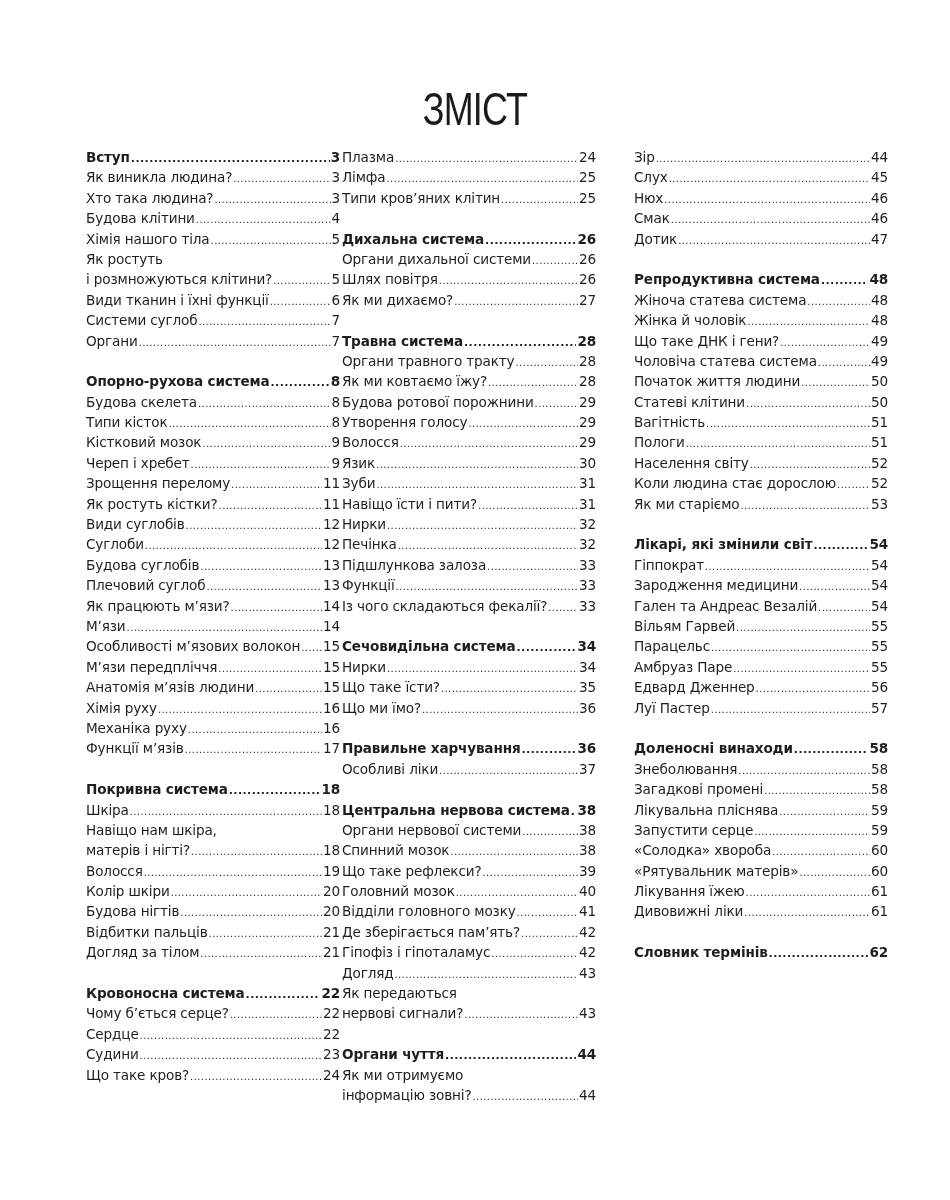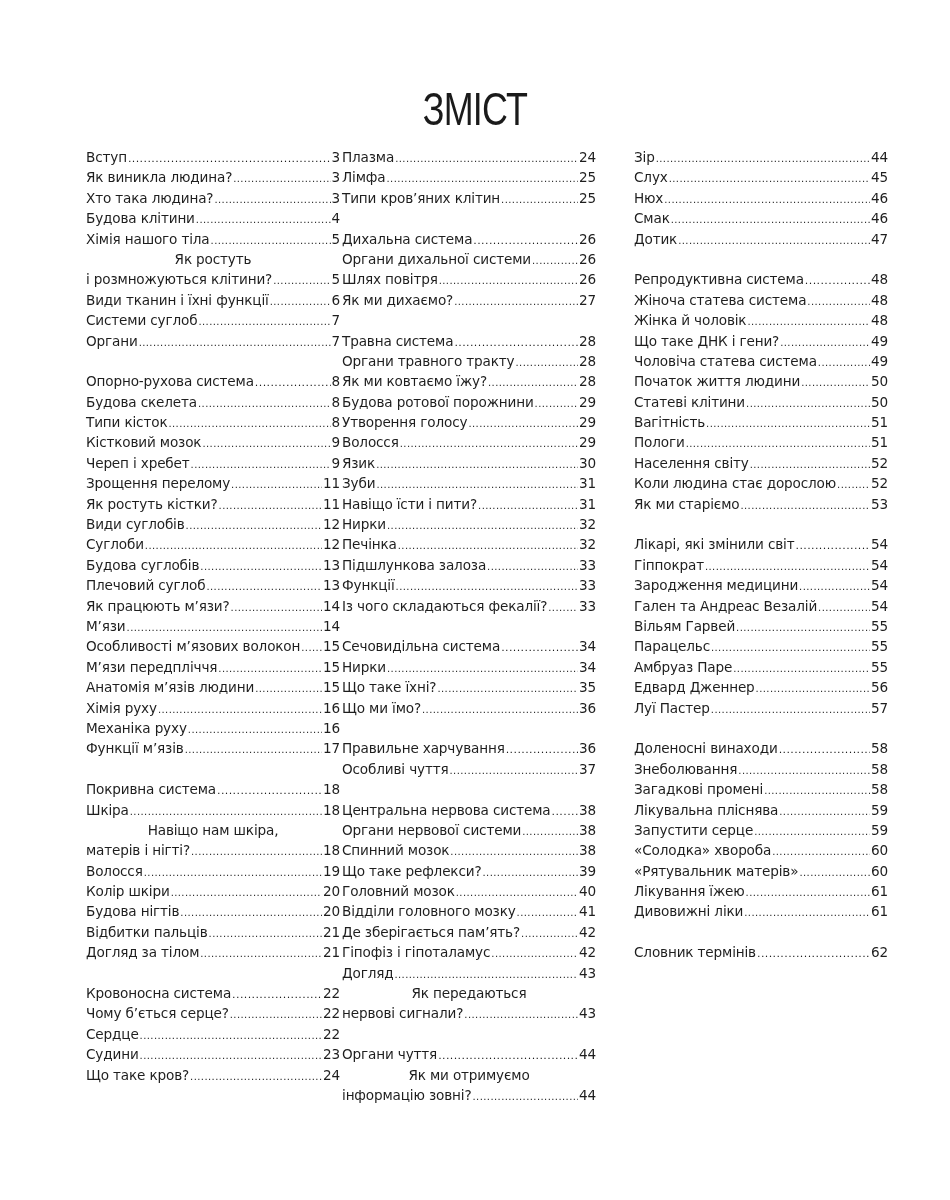--- a/index.html
+++ b/index.html
@@ -9,23 +9,23 @@
            font-family: "Liberation Sans", sans-serif; font-size: 46px; letter-spacing: -1px;
            transform: scaleX(0.78); transform-origin: center; color: #1a1a1a; }
   .col { position: absolute; top: 147px; width: 254px; }
   .col1 { left: 86px; } .col2 { left: 342px; } .col3 { left: 634px; }
   .row { display: flex; align-items: baseline; height: 20.4px; line-height: 20.4px;
          font-size: 13.6px; white-space: nowrap; letter-spacing: -0.15px; }
   .row .t { flex: 0 0 auto; }
   .row .d { flex: 1 1 auto; overflow: hidden; margin: 0 1px; }
   .row .d::after { content: "......................................................................................................................................................"; letter-spacing: 0.4px; font-size: 10px; }
   .row .p { flex: 0 0 auto; }
-  .row.h { font-weight: normal; justify-content: flex-end; }
+  .row.h { font-weight: bold; justify-content: flex-end; }
   .row.h .d::after { font-size: 11px; }
-  .row.cont { height: 20.4px; justify-content: center; }
+  .row.cont { height: 20.4px; }
   .gap { height: 20.4px; }
 </style>
 </head>
 <body>
 
 <div class="title">ЗМІСТ</div>
 
 <div class="col col1">
     <div class="section">
       <div class="row h">
@@ -370,39 +370,39 @@
         <span class="t">Сечовидільна система</span>
         <span class="d"></span>
         <span class="p">34</span>
       </div>
       <div class="row ">
         <span class="t">Нирки</span>
         <span class="d"></span>
         <span class="p">34</span>
       </div>
       <div class="row ">
-        <span class="t">Що таке їхні?</span>
+        <span class="t">Що таке їсти?</span>
         <span class="d"></span>
         <span class="p">35</span>
       </div>
       <div class="row ">
         <span class="t">Що ми їмо?</span>
         <span class="d"></span>
         <span class="p">36</span>
       </div>
     </div>
     <div class="section">
       <div class="gap"></div>
       <div class="row h">
         <span class="t">Правильне харчування</span>
         <span class="d"></span>
         <span class="p">36</span>
       </div>
       <div class="row ">
-        <span class="t">Особливі чуття</span>
+        <span class="t">Особливі ліки</span>
         <span class="d"></span>
         <span class="p">37</span>
       </div>
     </div>
     <div class="section">
       <div class="gap"></div>
       <div class="row h">
         <span class="t">Центральна нервова система</span>
         <span class="d"></span>
         <span class="p">38</span>

